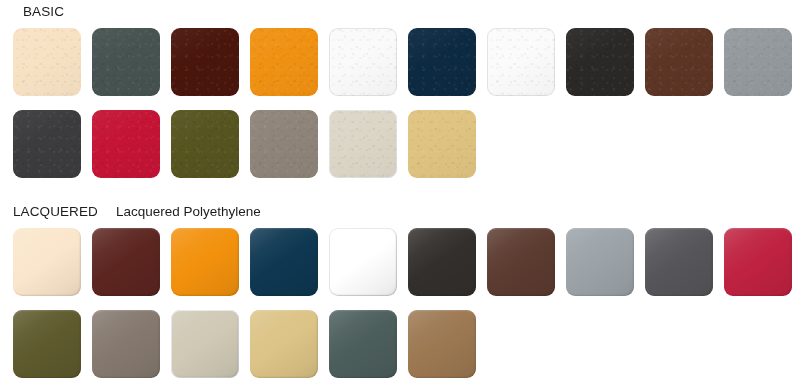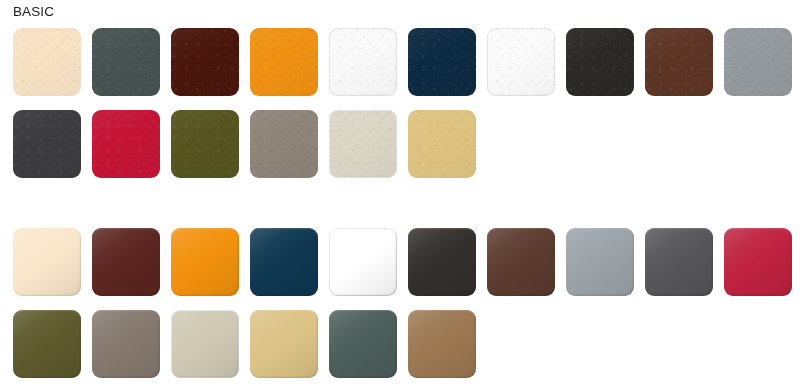--- a/index.html
+++ b/index.html
@@ -35,21 +35,21 @@
     font-size: 13.5px;
     color: #1d1d1f;
     letter-spacing: 0.1px;
     line-height: 1;
   }
   .section-name {
     font-size: 13.5px;
     color: #1d1d1f;
     line-height: 1;
   }
-  #hdr-basic { top: 5px; }
+  #hdr-basic { top: 5px; margin-left: 10px; }
   #hdr-basic .section-name { margin-left: 19px; }
   #hdr-lacquered { top: 205px; }
   #hdr-lacquered .section-name { margin-left: 18px; }
 
   
   .swatch-row {
     position: absolute;
     left: 13px;
     display: flex;
     gap: 11px;
@@ -150,20 +150,24 @@
 
   <div class="swatch-row" id="row-basic-2" style="top: 110px; gap: 11px; left: 13px;">
       <div class="swatch matt" title="anthracite" style="width: 68px; height: 68px; background: rgb(60, 60, 62);"></div>
       <div class="swatch matt" title="red" style="width: 68px; height: 68px; background: rgb(197, 20, 54);"></div>
       <div class="swatch matt" title="olive-green" style="width: 68px; height: 68px; background: rgb(86, 84, 31);"></div>
       <div class="swatch matt" title="taupe" style="width: 68px; height: 68px; background: rgb(142, 132, 121);"></div>
       <div class="swatch matt outlined" title="light-sand" style="width: 68px; height: 68px; background: rgb(220, 214, 199);"></div>
       <div class="swatch matt" title="beige-gold" style="width: 68px; height: 68px; background: rgb(223, 195, 128);"></div>
     </div>
 
+  <div class="section-header" id="hdr-lacquered">
+    <span class="section-code">LACQUERED</span>
+    <span class="section-name">Lacquered Polyethylene</span>
+  </div>
 
   <div class="swatch-row" id="row-lacquered-1" style="top: 228px; gap: 11px; left: 13px;">
       <div class="swatch lacquered" title="cream-lacquer" style="width: 68px; height: 68px; background: rgb(250, 230, 203);"></div>
       <div class="swatch lacquered" title="dark-burgundy-lacquer" style="width: 68px; height: 68px; background: rgb(92, 37, 32);"></div>
       <div class="swatch lacquered" title="orange-lacquer" style="width: 68px; height: 68px; background: rgb(242, 145, 13);"></div>
       <div class="swatch lacquered" title="petrol-blue-lacquer" style="width: 68px; height: 68px; background: rgb(14, 55, 81);"></div>
       <div class="swatch lacquered outlined" title="white-lacquer" style="width: 68px; height: 68px; background: rgb(255, 255, 255);"></div>
       <div class="swatch lacquered" title="black-lacquer" style="width: 68px; height: 68px; background: rgb(51, 47, 45);"></div>
       <div class="swatch lacquered" title="brown-lacquer" style="width: 68px; height: 68px; background: rgb(92, 59, 48);"></div>
       <div class="swatch lacquered" title="light-grey-lacquer" style="width: 68px; height: 68px; background: rgb(155, 163, 169);"></div>

